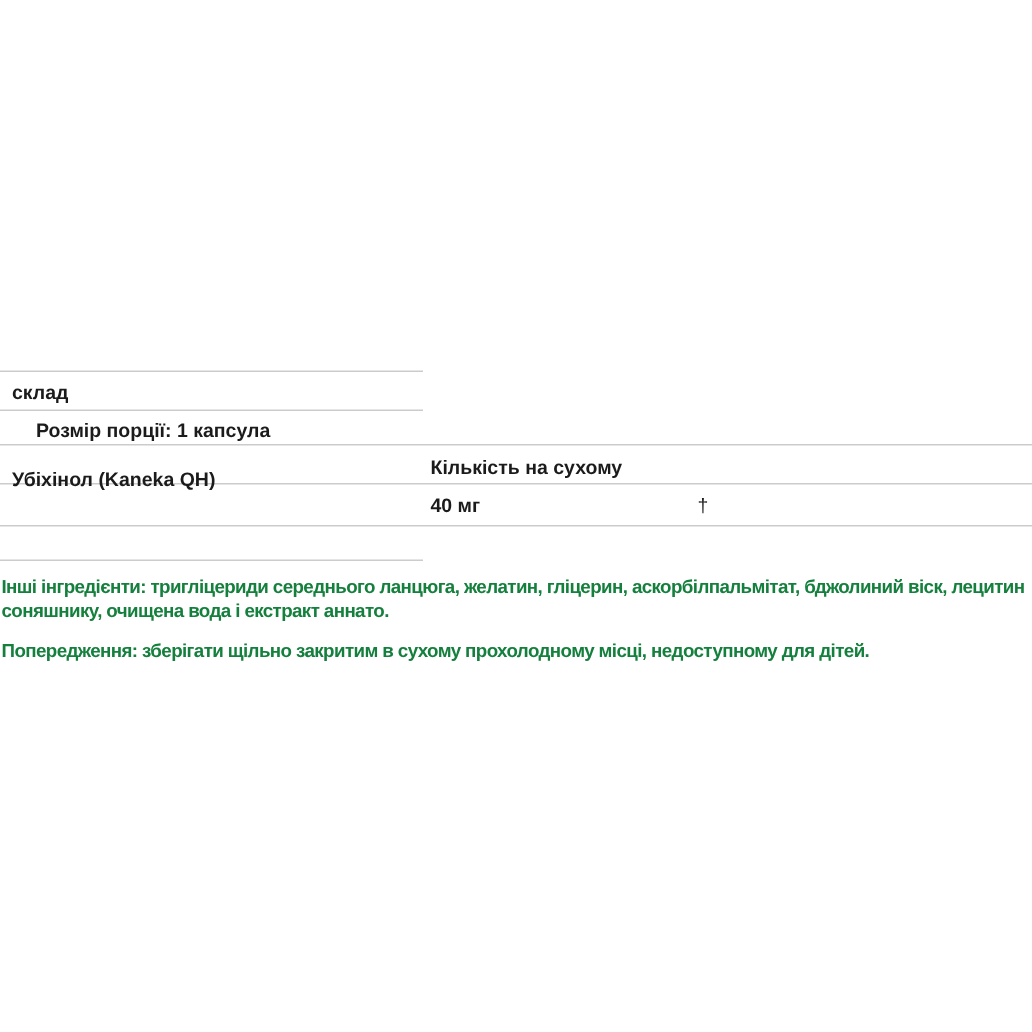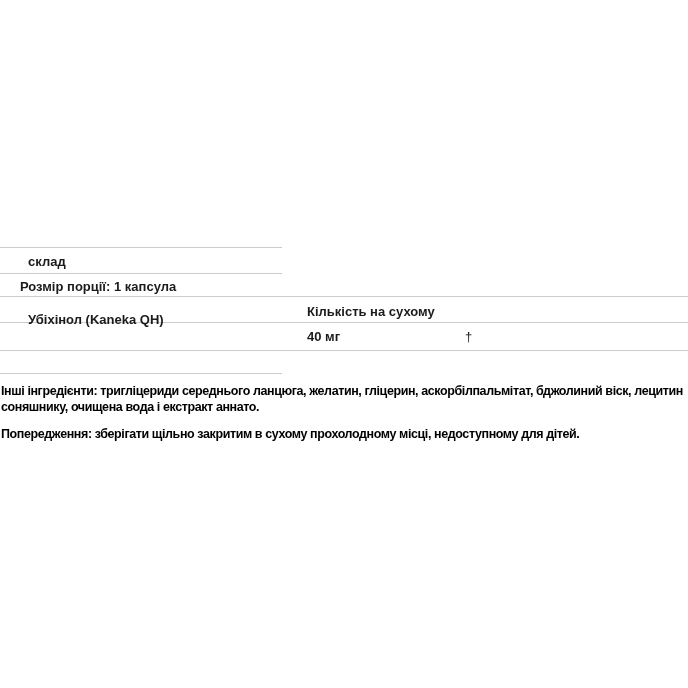--- a/index.html
+++ b/index.html
@@ -22,43 +22,43 @@
     background: #cccccc;
   }
   .rule.short { left: 0; width: 282px; }
   .rule.full  { left: 0; width: 688px; }
   .txt {
     position: absolute;
     font-size: 13px;
     line-height: 16px;
     white-space: nowrap;
   }
-  .bold { font-weight: bold; margin-left: 20px; }
+  .bold { font-weight: bold; }
   .para {
     position: absolute;
     left: 1px;
     width: 686px;
     font-size: 12.5px;
     line-height: 16px;
     font-weight: bold;
     letter-spacing: -0.4px;
-    color: #000000;
+    color: #15803d;
     white-space: normal;
   }
 </style>
 </head>
 <body>
 
 <div class="canvas">
 
   <div class="rule short" style="top:247px"></div>
   <div class="txt bold" style="left:8px; top:254px">склад</div>
   <div class="rule short" style="top:273px"></div>
 
-  <div class="txt bold" style="left:0; top:279px">Розмір порції: 1 капсула</div>
+  <div class="txt bold" style="left:24px; top:279px">Розмір порції: 1 капсула</div>
 
   <div class="rule full" style="top:296px"></div>
   <div class="txt bold" style="left:287px; top:304px">Кількість на сухому</div>
   <div class="rule full" style="top:322px"></div>
 
   <div>
     <div class="txt bold" style="left:8px; top:312px">Убіхінол (Kaneka QH)</div>
     <div class="txt bold" style="left:287px; top:329px">40 мг</div>
     <div class="txt" style="left:465px; top:329px">†</div>
   </div>

